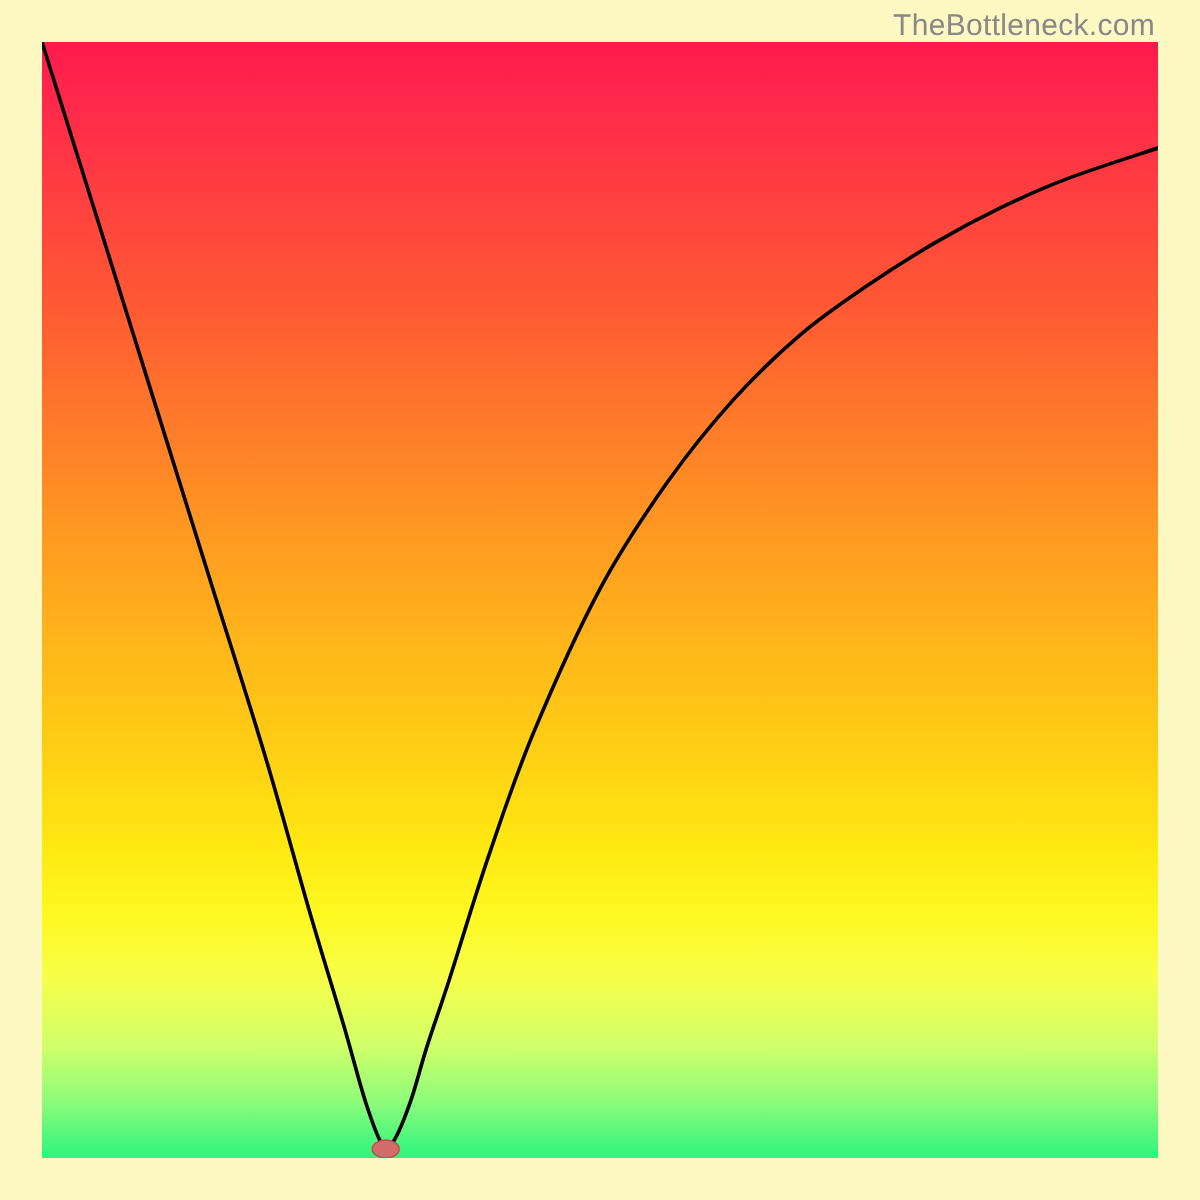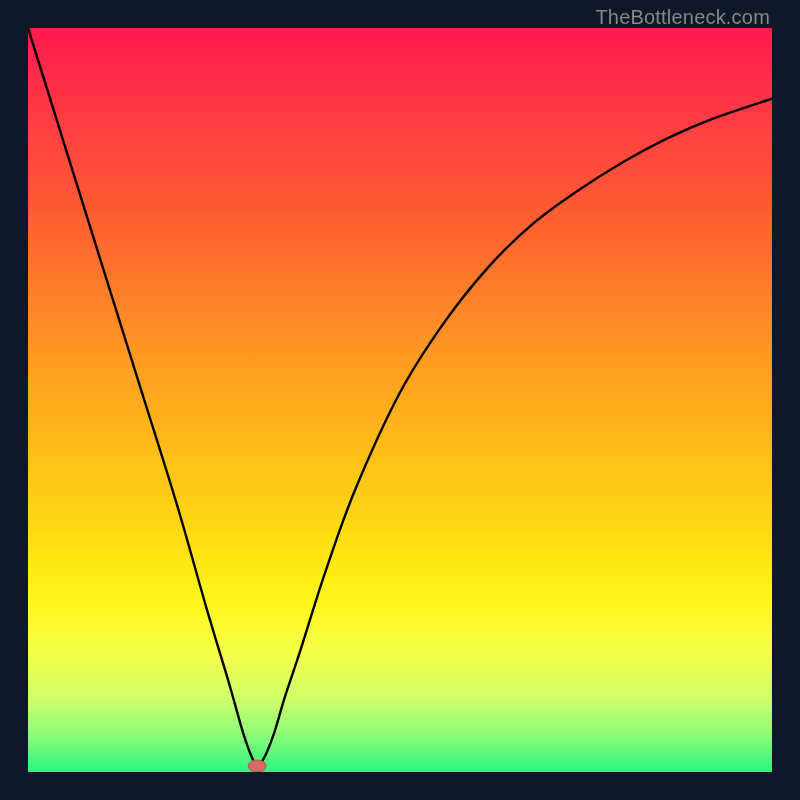--- a/index.html
+++ b/index.html
@@ -8,21 +8,21 @@
     width: 800px;
     height: 800px;
     background: #000;
     overflow: hidden;
     font-family: Arial, Helvetica, sans-serif;
   }
   .frame {
     position: relative;
     width: 800px;
     height: 800px;
-    background: #0f172a;
+    background: #fef9c3;
     text-align: right;
   }
   .plot-area {
     position: absolute;
     left: 28px;
     top: 28px;
     width: 744px;
     height: 744px;
     
     background: linear-gradient(

